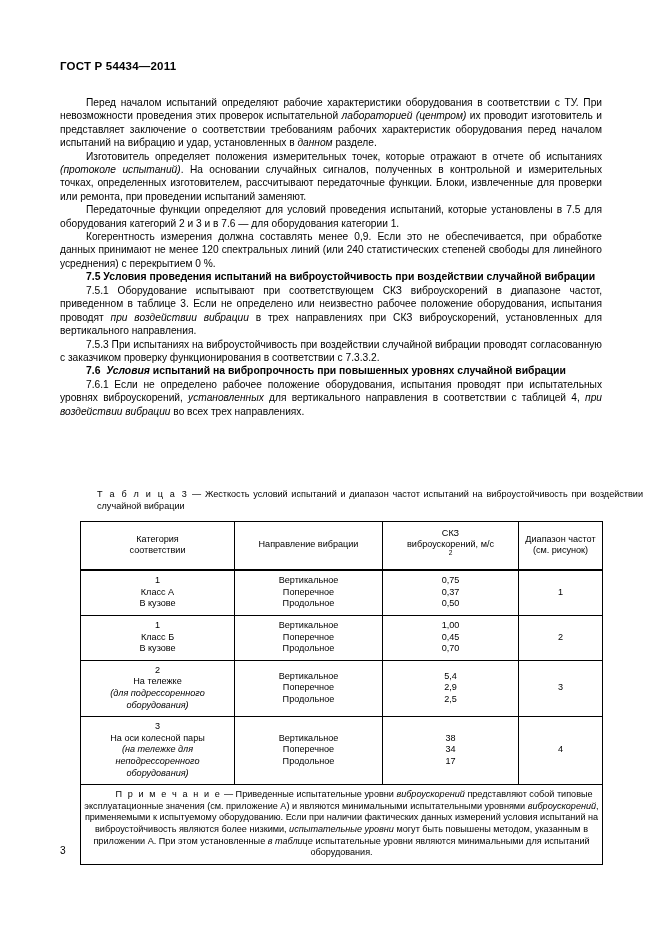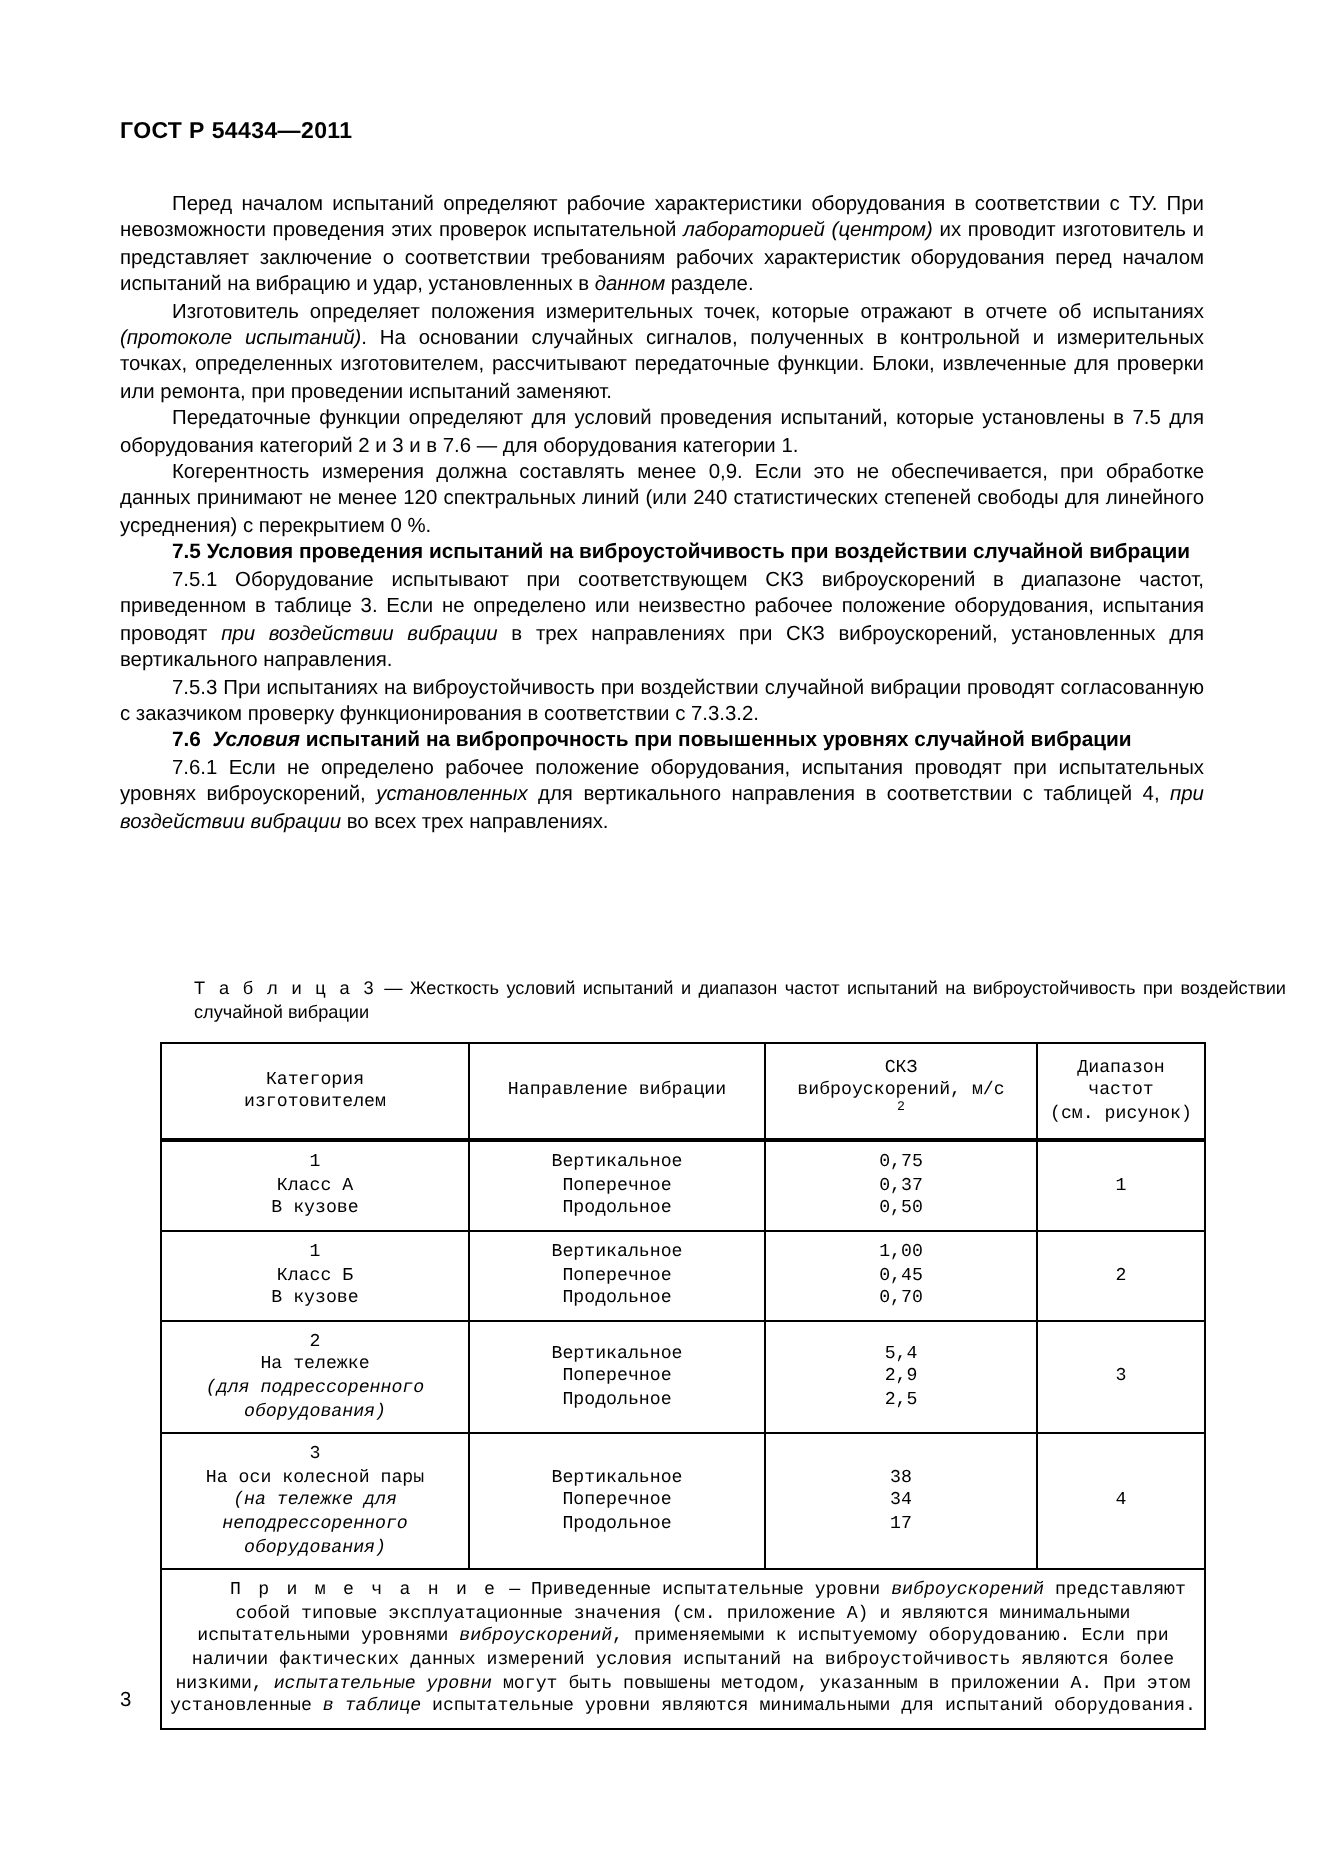--- a/index.html
+++ b/index.html
@@ -84,21 +84,20 @@
     left: 80px;
     top: 521px;
     width: 522px;
   }
 
   table.gost {
     border-collapse: collapse;
     width: 522px;
     table-layout: fixed;
     font-size: 9.1px;
-    font-family: Liberation Mono, monospace;
   }
   table.gost td, table.gost th {
     border: 1px solid #000;
     padding: 0;
     vertical-align: middle;
     text-align: center;
     font-weight: normal;
   }
   table.gost thead th {
     border-bottom: 2px solid #000;
@@ -172,21 +171,21 @@
       <colgroup>
         <col class="col-cat">
           <col class="col-dir">
           <col class="col-rms">
           <col class="col-freq">
       </colgroup>
       <thead>
         <tr>
           <th class="cell-lines">
             <span>Категория</span>
-            <span>изготовителем</span>
+            <span>соответствии</span>
           </th>
           <th class="cell-lines">
             <span>Направление вибрации</span>
           </th>
           <th class="cell-lines">
             <span>СКЗ</span>
             <span><span>виброускорений, м/с</span><sup>2</sup></span>
           </th>
           <th class="cell-lines">
             <span>Диапазон частот</span>

